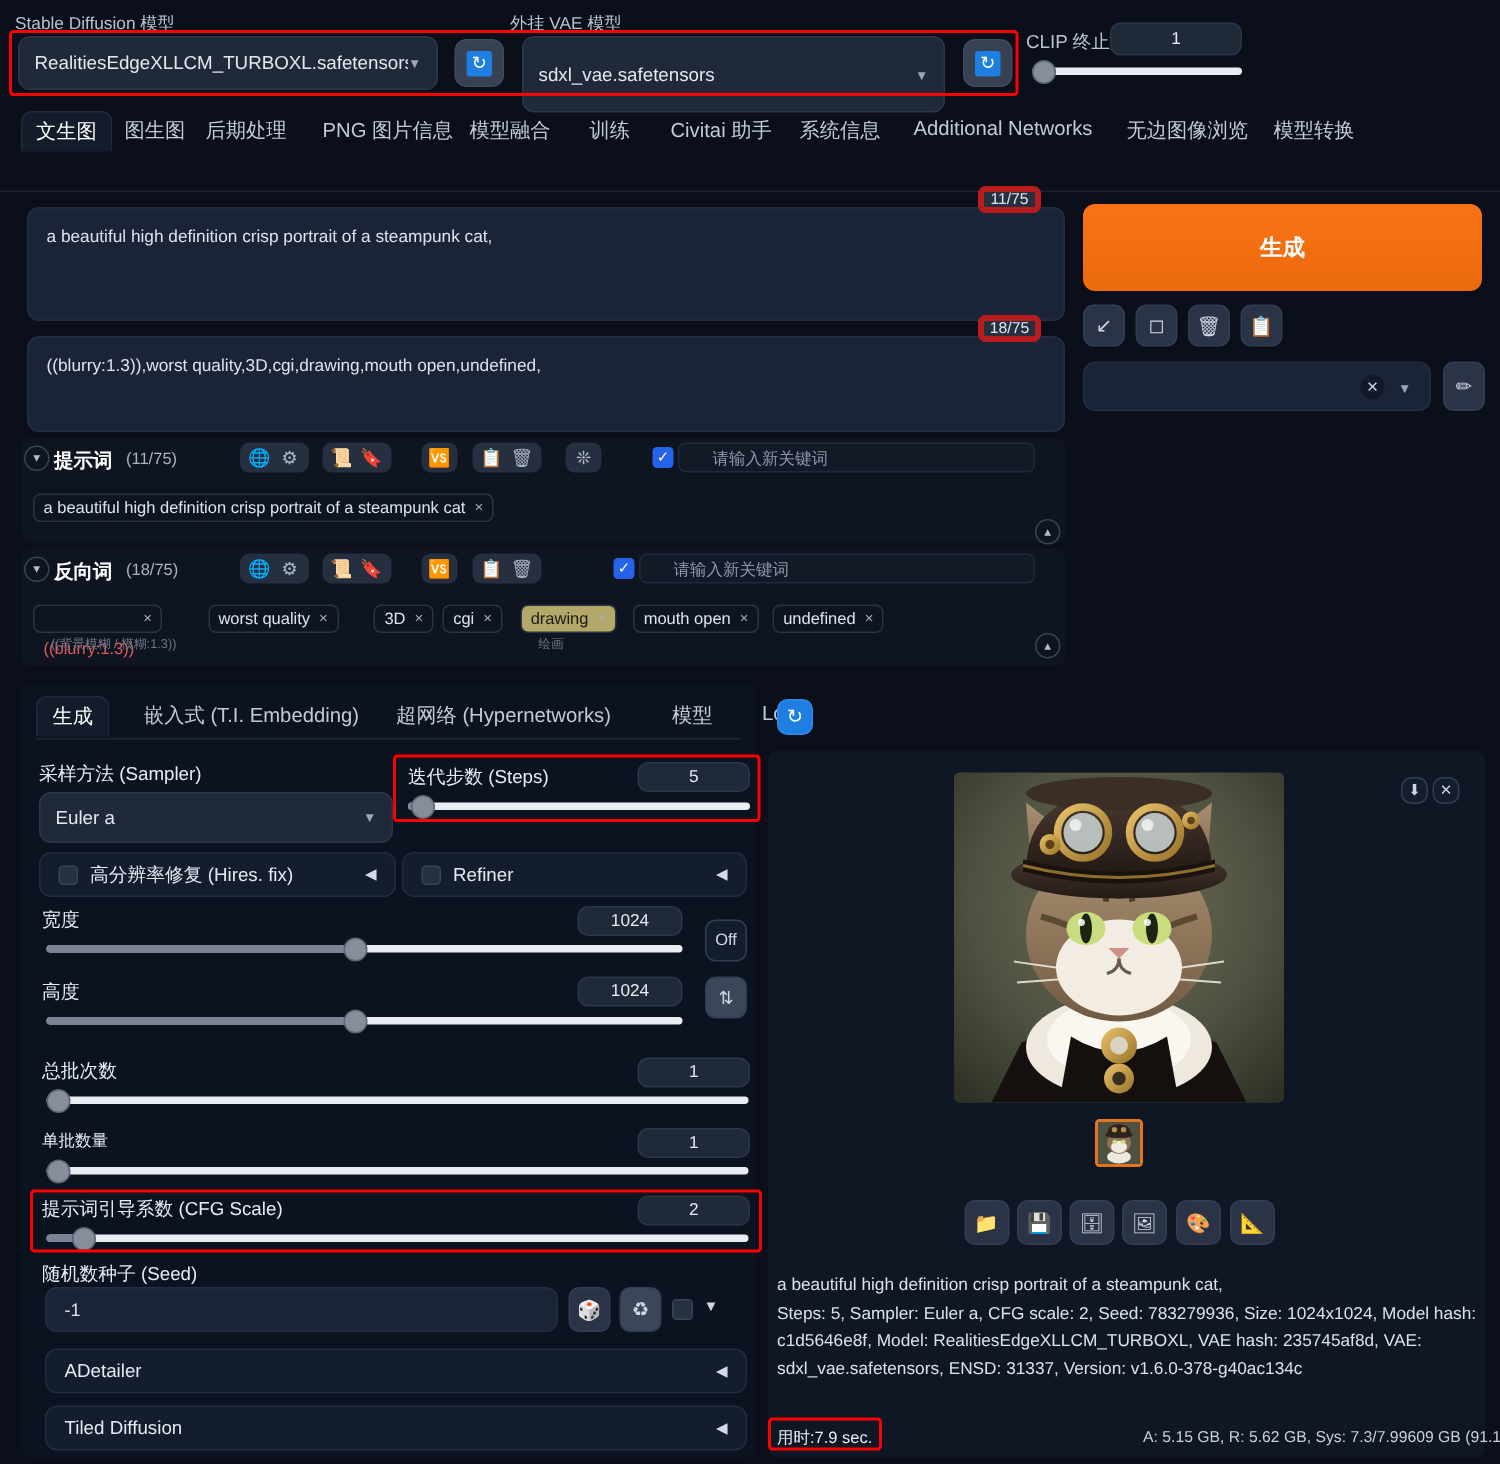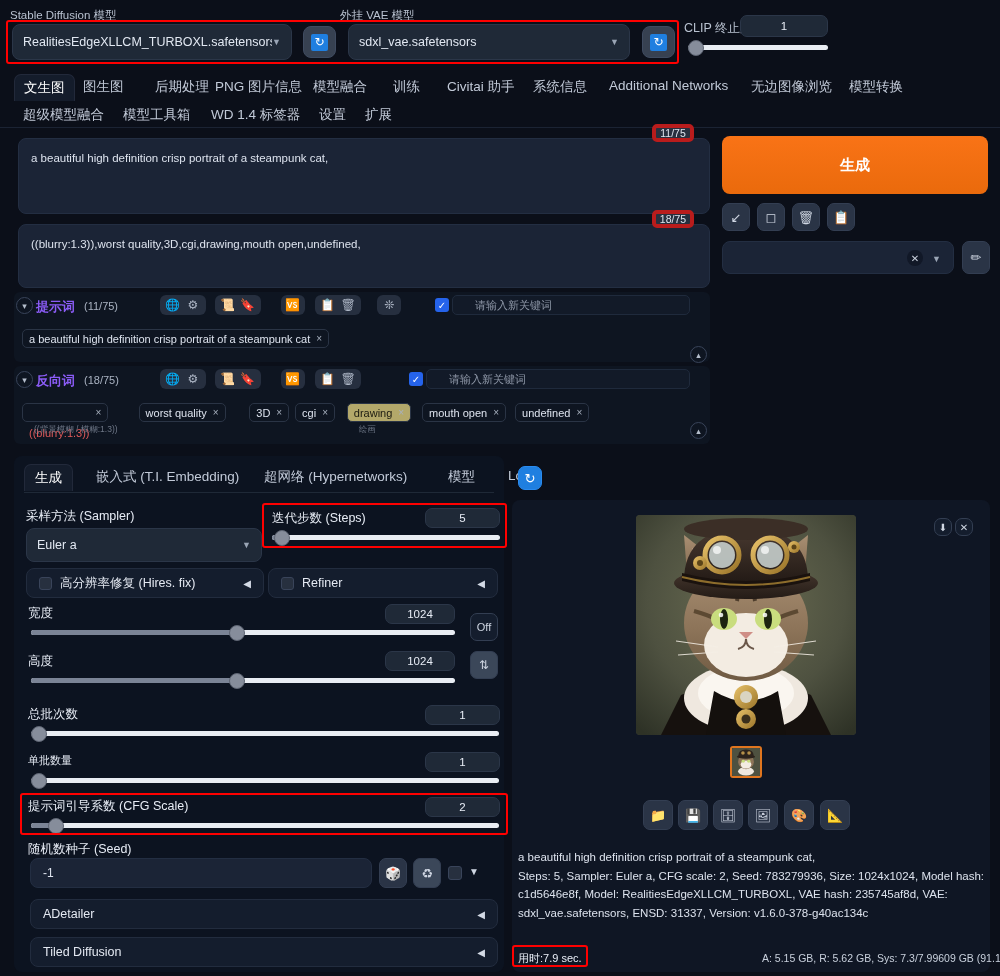--- a/index.html
+++ b/index.html
@@ -77,21 +77,21 @@
     display: flex; align-items: center; justify-content: center; font-size: 13px; color: #cfd6e2;
   }
   .stylebox {
     position: absolute; background: #1b2436; border: 1px solid #232e42; border-radius: 8px;
     display: flex; align-items: center; padding: 0 8px;
   }
   .clearcircle {
     position: absolute; width: 16px; height: 16px; border-radius: 50%; background: #111827;
     color: #cbd2de; font-size: 10px; display: flex; align-items: center; justify-content: center;
   }
-  .pa-title { position: absolute; font-size: 13px; font-weight: bold; color: #8b5cf6; }
+  .pa-title { position: absolute; font-size: 13px; font-weight: bold; color: #ffffff; }
   .pa-count { position: absolute; font-size: 11px; color: #aab3c2; }
   .icogrp {
     position: absolute; background: #262f3f; border-radius: 6px; display: flex;
     align-items: center; gap: 2px; padding: 0 4px; height: 20px;
   }
   .ico {
     width: 18px; height: 18px; display: flex; align-items: center; justify-content: center;
     color: #aeb7c6; font-size: 12px;
   }
   .kwcheck {
@@ -156,56 +156,49 @@
     <div class="field-label" style="left:340px; top:8px;">外挂 VAE 模型</div>
 
     <div class="ctl" style="left:12px; top:24px; width:280px; height:36px;">
       <span style="overflow:hidden;white-space:nowrap;">RealitiesEdgeXLLCM_TURBOXL.safetensors [c1d</span>
       <span class="caret">▼</span>
     </div>
     <div class="refbtn" style="left:303px; top:26px; width:33px; height:32px;">
       <span class="glyph">↻</span>
     </div>
 
-    <div class="ctl" style="left:348px; top:24px; width:282px; height:36px;">
+    <div class="ctl" style="left:348px; top:24px; width:282px; height:51px;">
       <span>sdxl_vae.safetensors</span>
       <span class="caret">▼</span>
     </div>
     <div class="refbtn" style="left:642px; top:26px; width:33px; height:32px;">
       <span class="glyph">↻</span>
     </div>
 
     <div class="field-label" style="left:684px; top:20px; font-size:12.5px;">CLIP 终止层数</div>
     <div class="numbox" style="left:740px; top:15px; width:88px; height:22px;">1</div>
     <div class="slider" style="left:688px; top:45px; width:140px;">
       <div class="knob" style="left:0px;"></div>
     </div>
 
     <div class="redbox" style="left:6px; top:20px; width:673px; height:44px;"></div>
   </div>
 
   <div class="tabrow" id="tabs-row1" style="top:74px; height:26px;">
       <div class="tab active" style="left: 14px; top: 0px;">文生图</div>
       <div class="tab" style="left: 74px; top: 0px;">图生图</div>
-      <div class="tab" style="left: 146px; top: 0px;">后期处理</div>
+      <div class="tab" style="left: 128px; top: 0px;">后期处理</div>
       <div class="tab" style="left: 206px; top: 0px;">PNG 图片信息</div>
       <div class="tab" style="left: 304px; top: 0px;">模型融合</div>
       <div class="tab" style="left: 384px; top: 0px;">训练</div>
       <div class="tab" style="left: 438px; top: 0px;">Civitai 助手</div>
       <div class="tab" style="left: 524px; top: 0px;">系统信息</div>
       <div class="tab" style="left: 600px; top: 0px;">Additional Networks</div>
       <div class="tab" style="left: 742px; top: 0px;">无边图像浏览</div>
       <div class="tab" style="left: 840px; top: 0px;">模型转换</div>
-    </div>
-  <div class="tabrow" id="tabs-row2" style="top:102px; height:24px;">
-      <div class="tab" style="left: 14px; top: 0px;">超级模型融合</div>
-      <div class="tab" style="left: 114px; top: 0px;">模型工具箱</div>
-      <div class="tab" style="left: 202px; top: 0px;">WD 1.4 标签器</div>
-      <div class="tab" style="left: 310px; top: 0px;">设置</div>
-      <div class="tab" style="left: 356px; top: 0px;">扩展</div>
     </div>
   <div class="tabsep"></div>
 
   <div class="ta" style="left:18px; top:138px; width:692px; height:76px;">a beautiful high definition crisp portrait of a steampunk cat,</div>
   <div class="counter" style="left:652px; top:124px; width:42px; height:18px;">11/75</div>
 
   <div class="ta" style="left:18px; top:224px; width:692px; height:64px;">((blurry:1.3)),worst quality,3D,cgi,drawing,mouth open,undefined,</div>
   <div class="counter" style="left:652px; top:210px; width:42px; height:18px;">18/75</div>
 
   <div class="genbtn" style="left:722px; top:136px; width:266px; height:58px;">生成</div>

